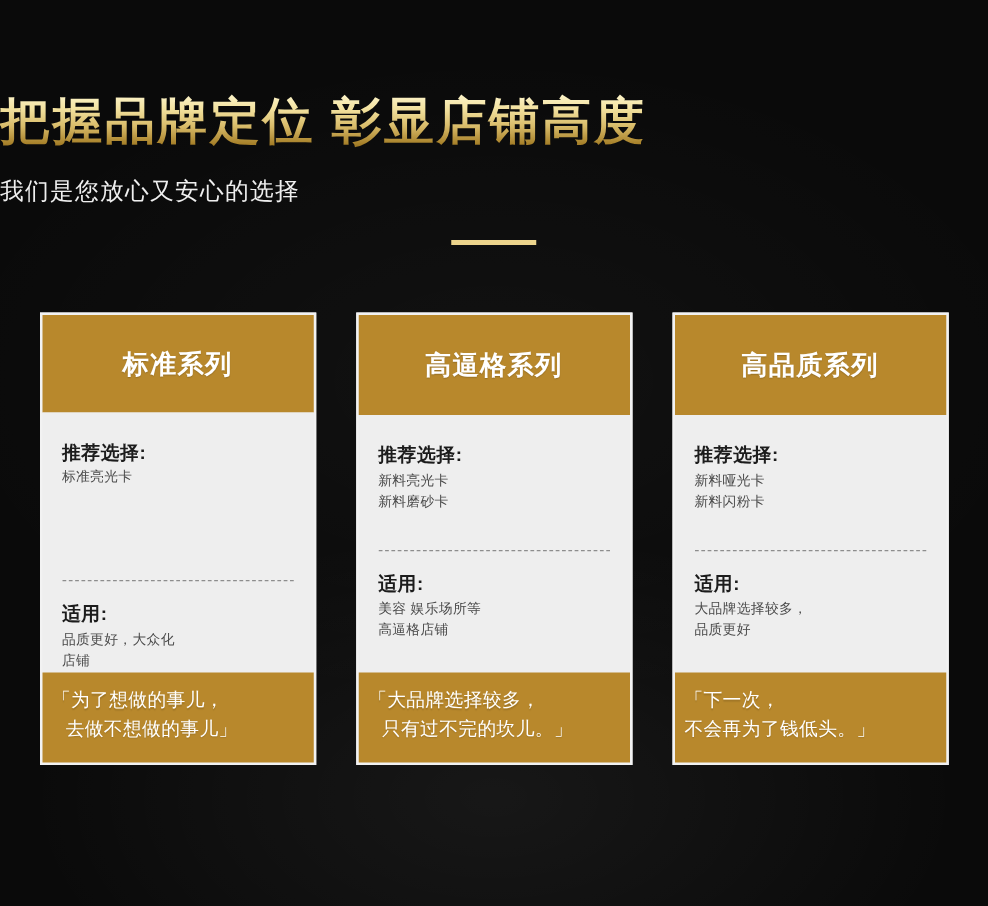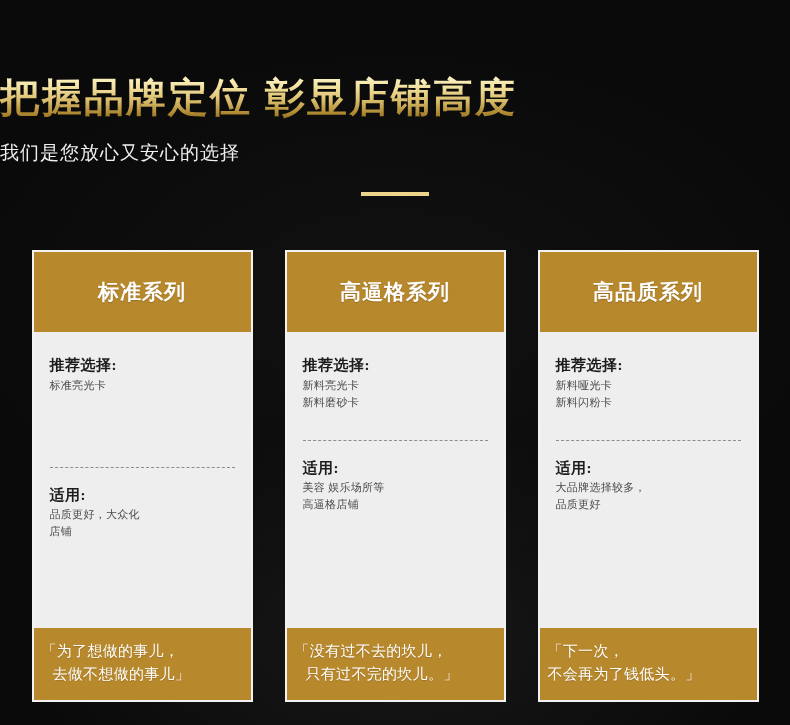--- a/index.html
+++ b/index.html
@@ -73,21 +73,21 @@
     justify-content: center;
     gap: 32px;
   }
 
   .card {
     width: 221px;
     background: #eeeeee;
     border: 2px solid #f2f2f2;
     display: flex;
     flex-direction: column;
-    height: 452px;
+    height: 362px;
   }
 
   .card-header {
     background: #b8882c;
     height: 80px;
     display: flex;
     align-items: center;
     justify-content: center;
   }
 
@@ -98,21 +98,20 @@
     letter-spacing: 1px;
     text-shadow: 0 1px 1px rgba(0,0,0,0.18);
   }
 
   .card-body {
     flex: 1;
     background: #eeeeee;
     padding: 22px 16px 0 16px;
     display: flex;
     flex-direction: column;
-    font-family: Liberation Serif, serif;
   }
 
   .section {
     display: block;
   }
 
   .section-label {
     font-size: 15px;
     font-weight: bold;
     color: #1c1c1c;
@@ -206,21 +205,21 @@
         <div class="rule-gap" style="height:14px"></div>
         <hr class="dashed-rule">
         <div class="section">
           <div class="section-label">适用:</div>
           <div class="section-line">美容 娱乐场所等</div>
           <div class="section-line">高逼格店铺</div>
         </div>
         <div class="spacer"></div>
       </div>
       <div class="card-quote">
-        <div class="quote-line">「没有过不去的坎儿，</div>
+        <div class="quote-line">「大品牌选择较多，</div>
         <div class="quote-line indent">只有过不完的坎儿。」</div>
       </div>
     </div>
 
     <div class="card c3">
       <div class="card-header">
         <span class="card-header-title">高品质系列</span>
       </div>
       <div class="card-body">
         <div class="section">

